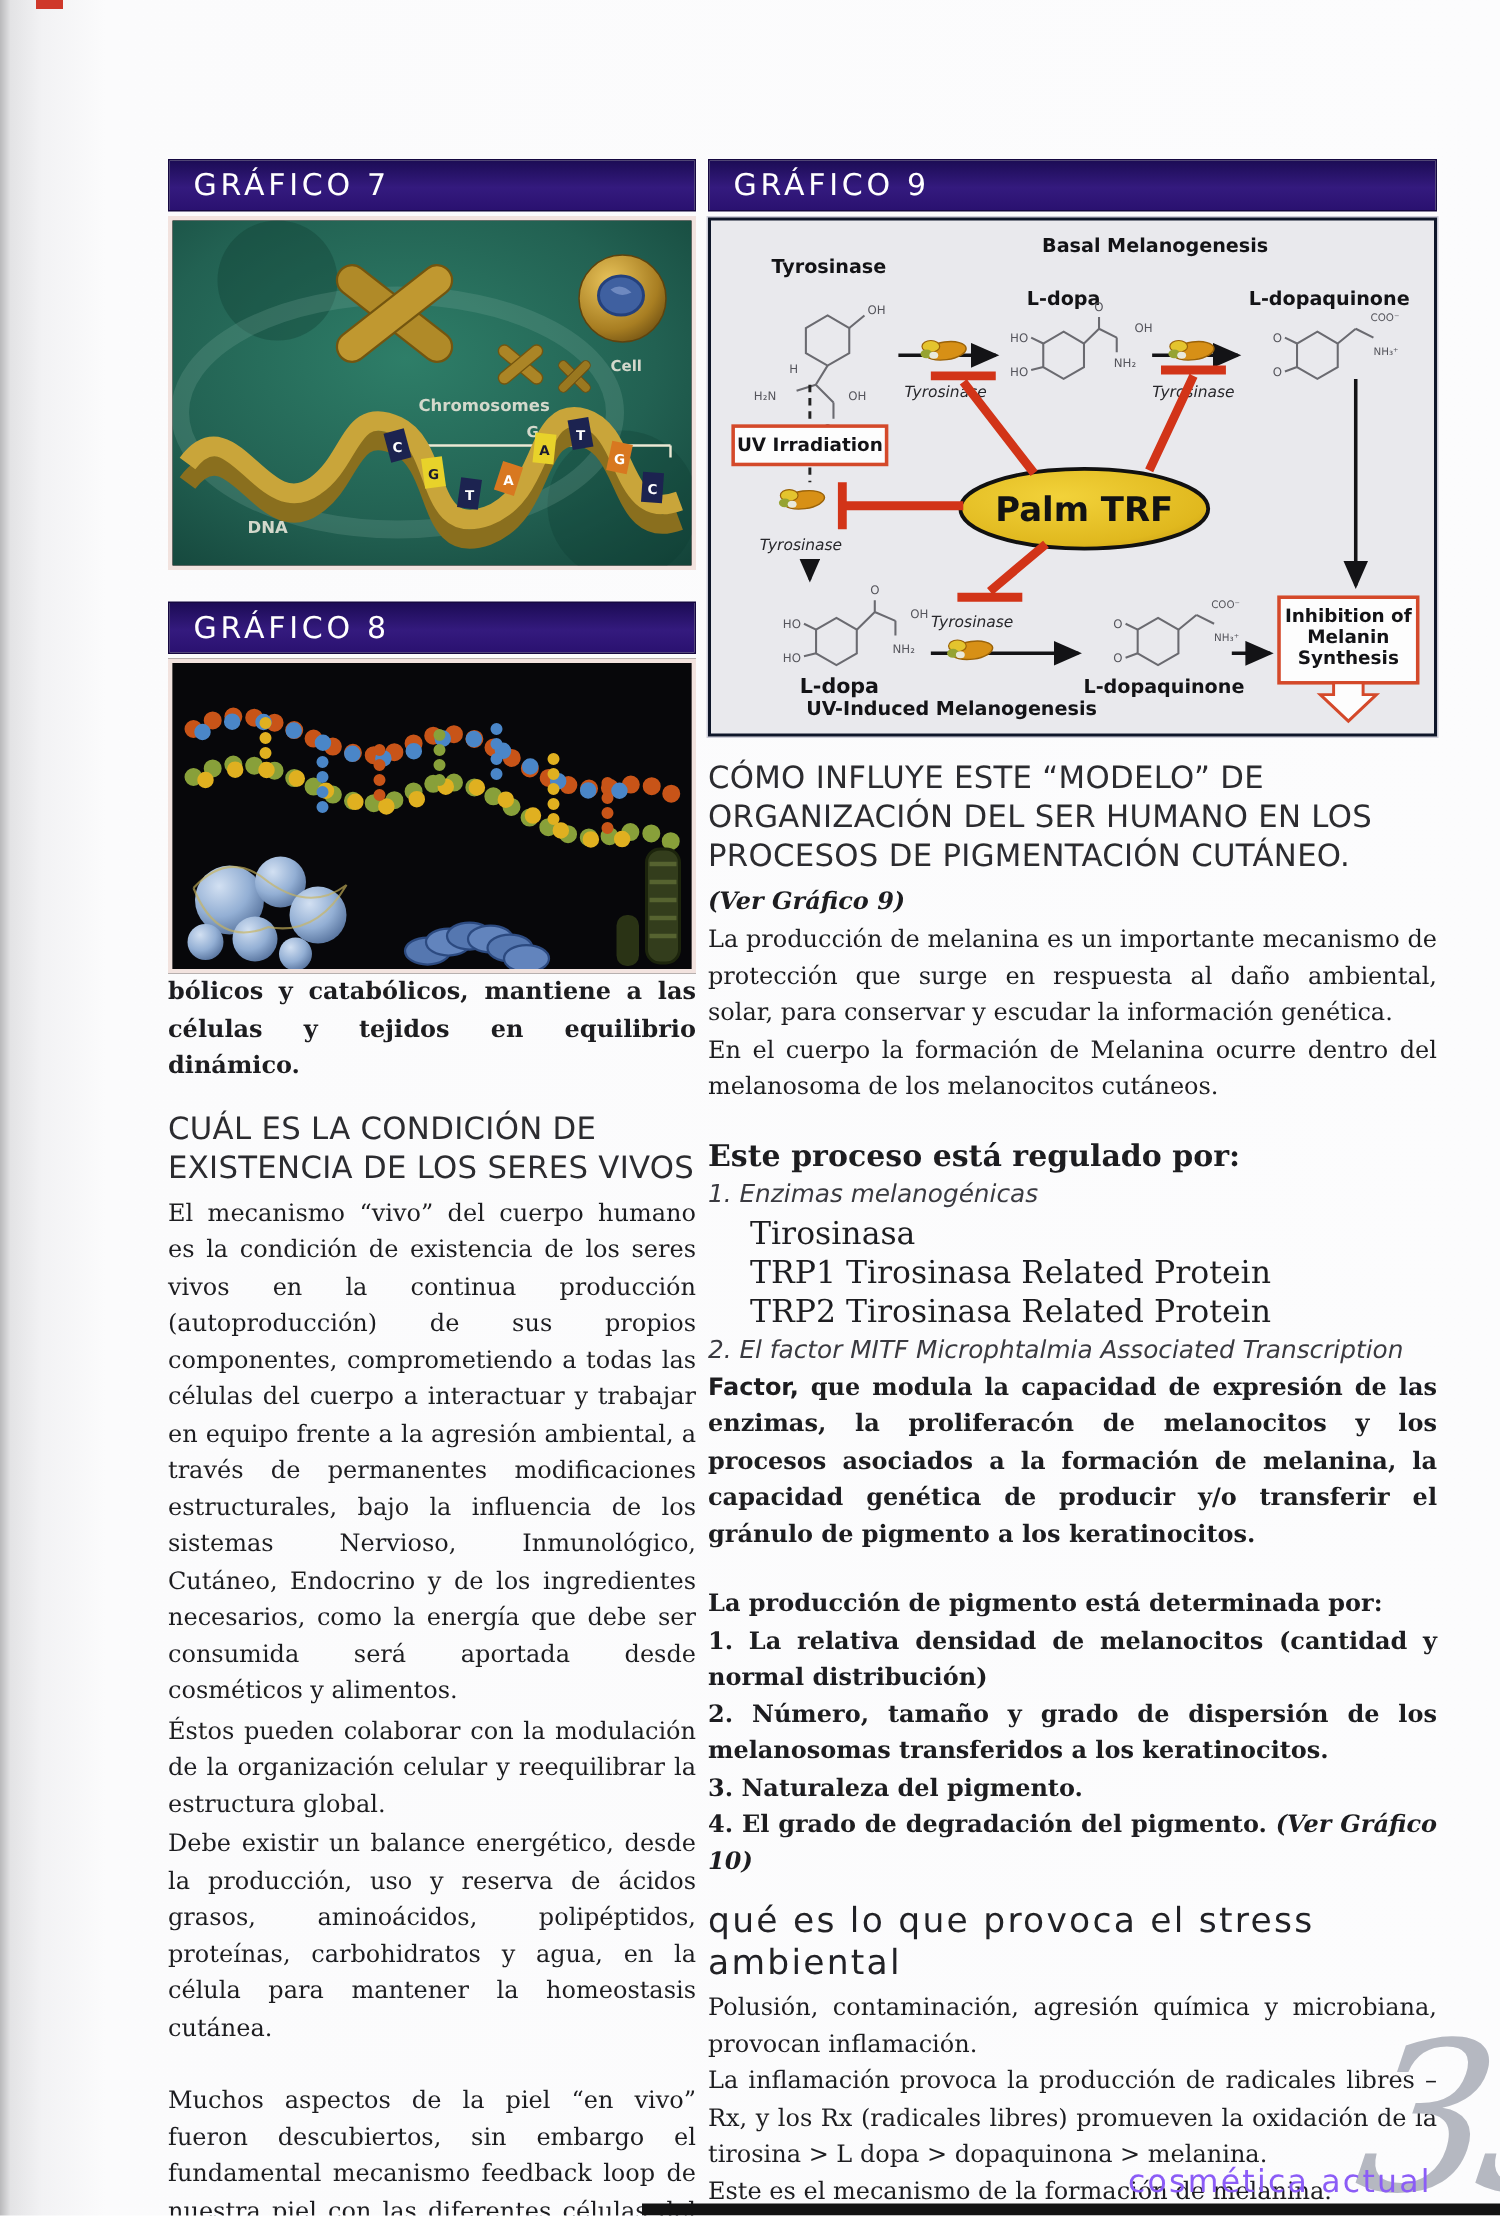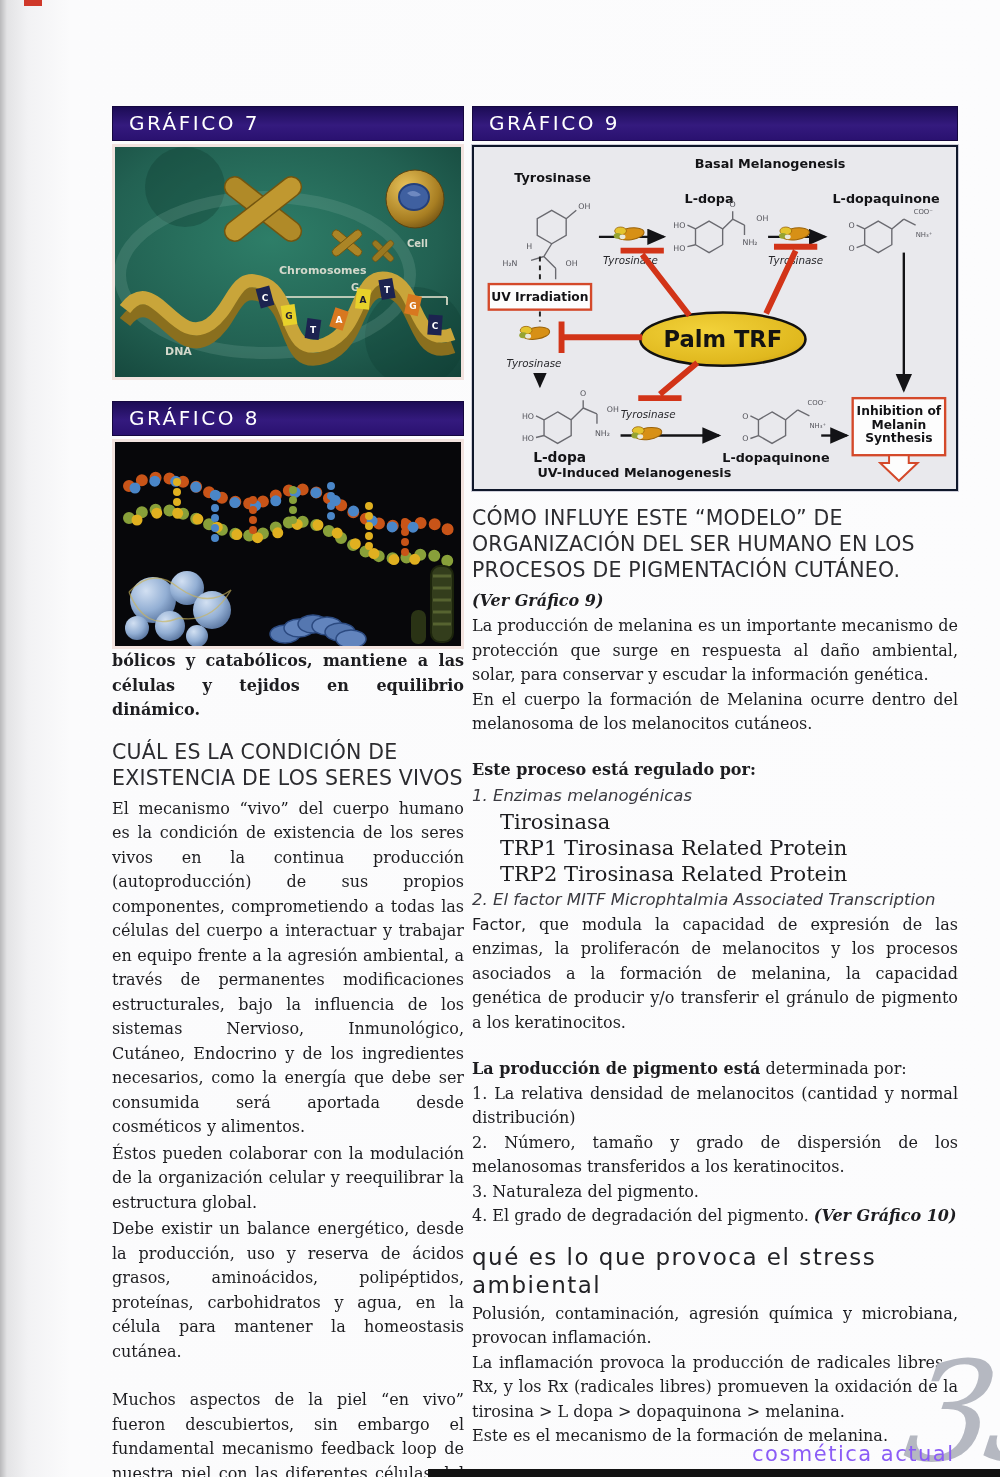--- a/index.html
+++ b/index.html
@@ -25,24 +25,24 @@
   .banner.b8{margin-top:21px;}
   .para{font-size:16px;line-height:24.5px;text-align:justify;margin:0;}
   .col-left .para{margin-top:0;}
   .p-top{margin-top:13px;font-weight:bold;}
   .sans-h{
     font-family:"DejaVu Sans",sans-serif;font-weight:400;color:#2c2c30;
     font-size:20.5px;line-height:26px;letter-spacing:0.2px;margin:16px 0 6px 0;
   }
   .col-right .para{font-size:16px;line-height:24.5px;}
   .bold-it{font-weight:bold;font-style:italic;font-size:16px;line-height:23px;margin:2px 0;}
-  .serif-bold{font-weight:bold;font-size:16px;line-height:26px;margin:14px 0 0 0;}
+  .serif-bold{font-weight:bold;font-size:20px;line-height:26px;margin:14px 0 0 0;}
   .sans-line{font-family:"DejaVu Sans",sans-serif;font-size:16.5px;line-height:26px;color:#3a3a40;margin:0;font-style:italic;}
   .serif-line{font-size:21px;line-height:26px;margin:0;padding-left:28px;}
-  .pig-line{font-size:16px;line-height:24.5px;margin:0;text-align:justify;}
+  .pig-line{font-size:16px;line-height:24.5px;margin:0;text-align:justify;font-weight:bold;}
   .stress-h{
     font-family:"DejaVu Sans",sans-serif;font-weight:400;color:#222226;
     font-size:23px;line-height:28px;letter-spacing:1.5px;margin:14px 0 3px 0;
   }
   .diagram{
     margin-top:4px;border:2px solid #0f172a;background:#e9e9ed;
     box-shadow:0 0 0 1px #cfcfda;padding:1px;line-height:0;
   }
   
   text{font-family:"DejaVu Sans",sans-serif;}

